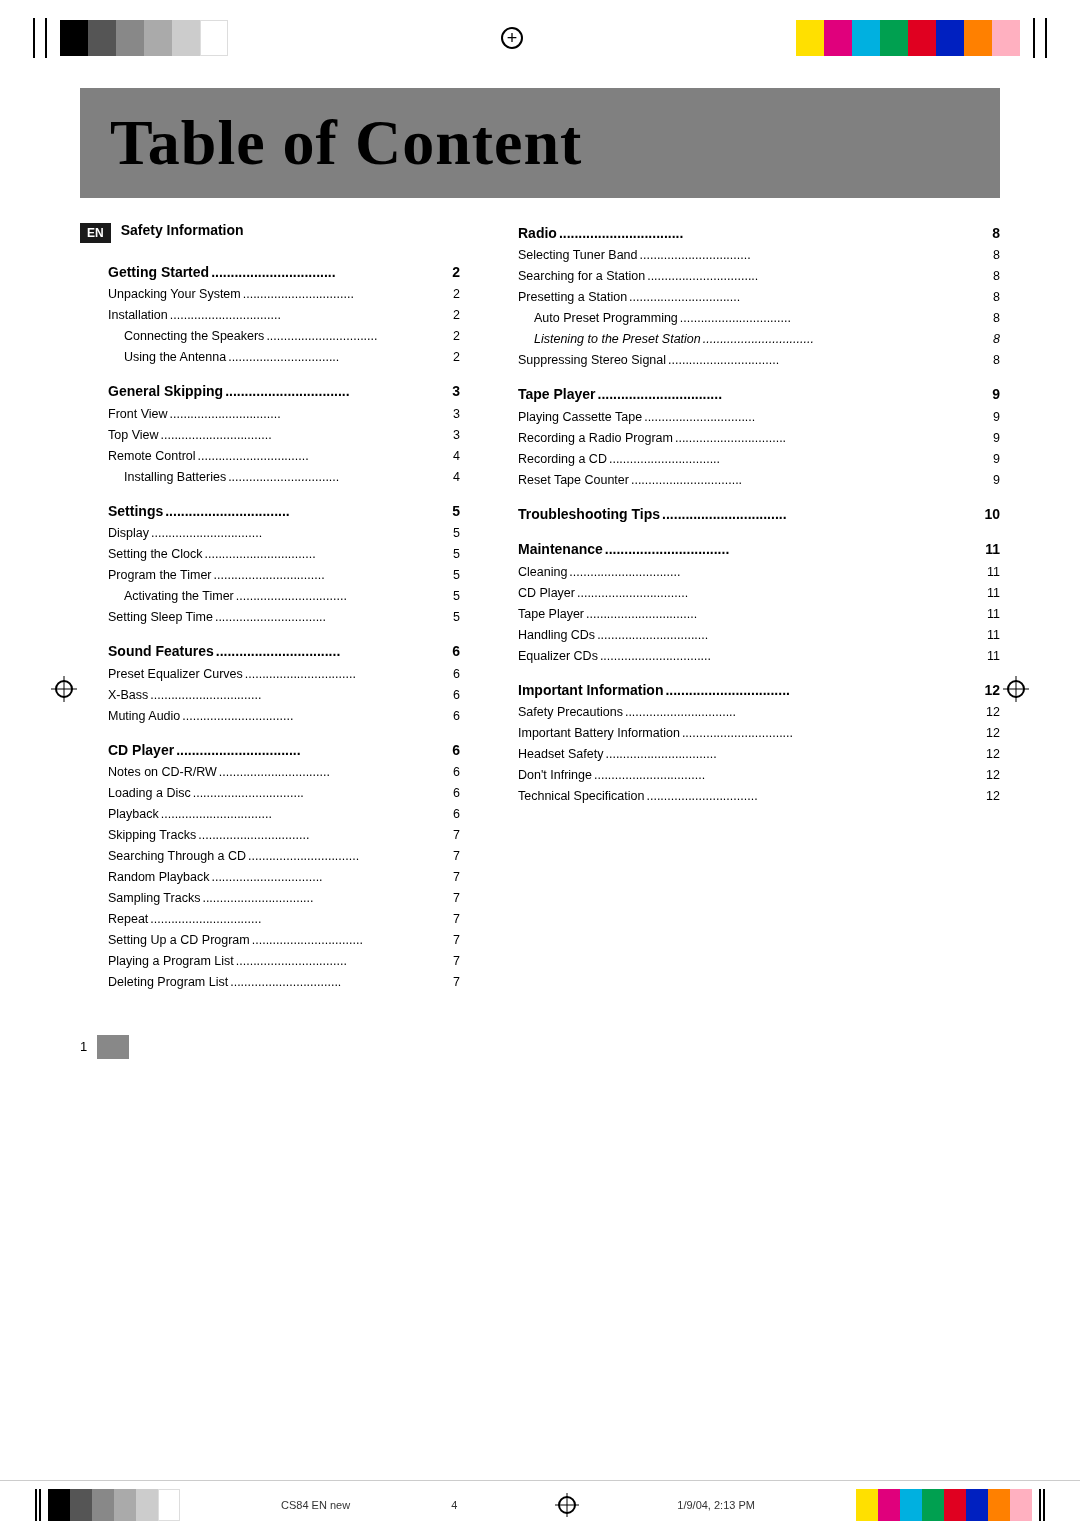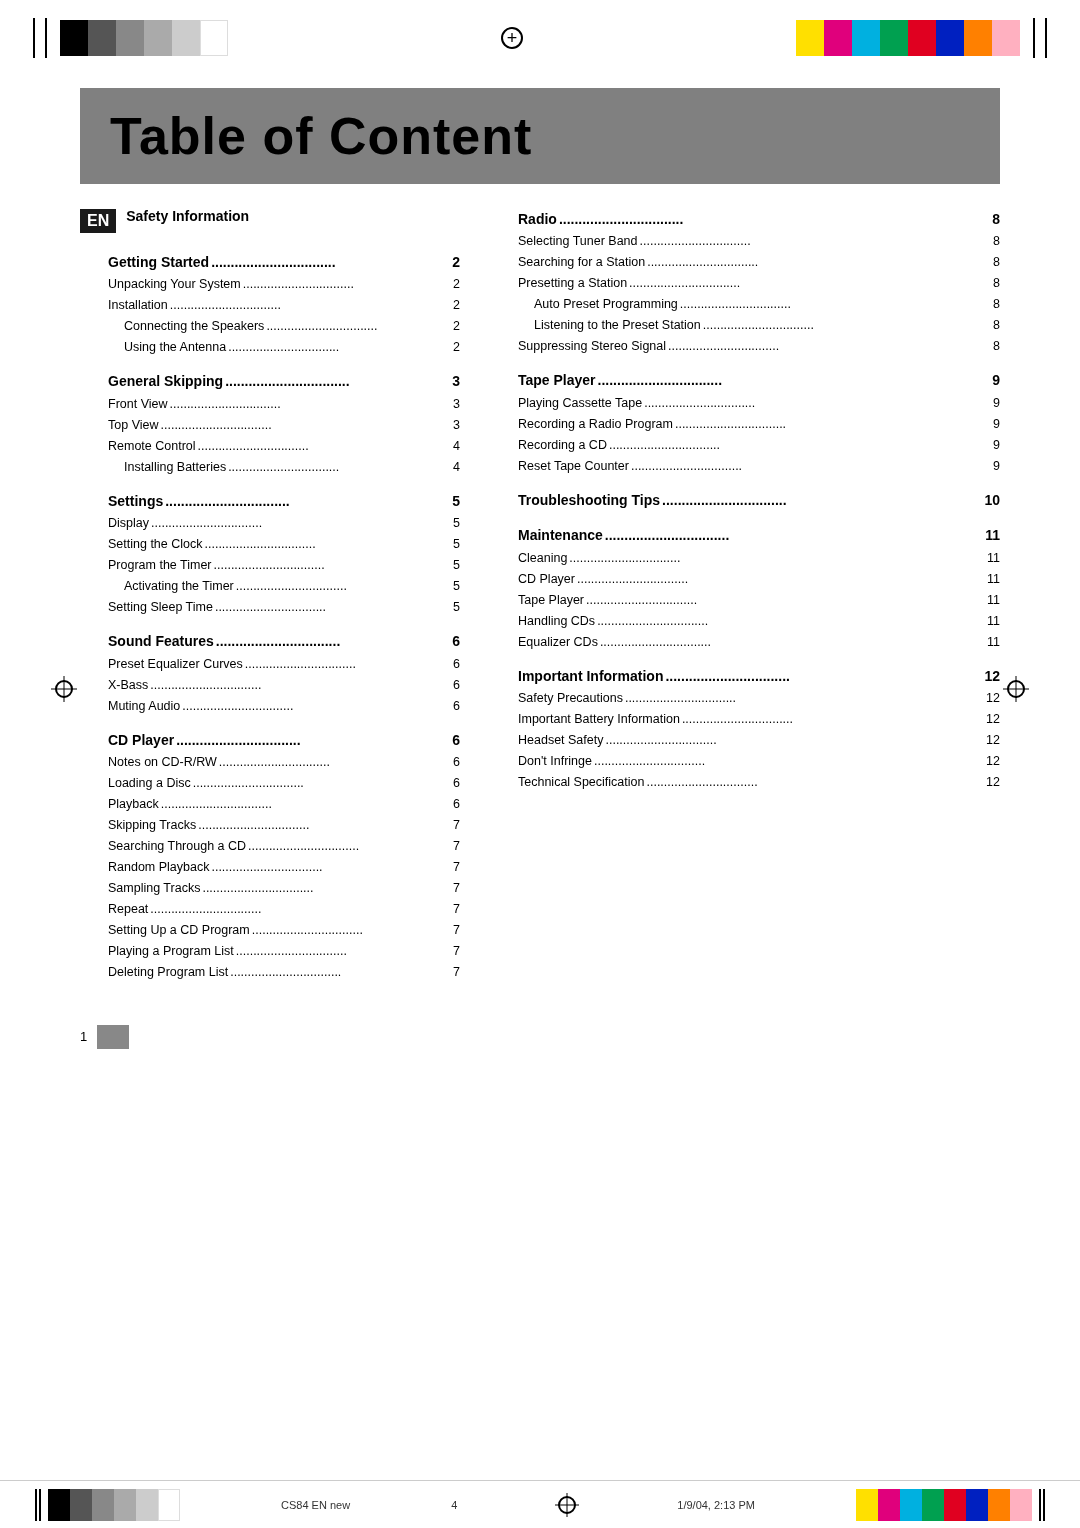--- a/index.html
+++ b/index.html
@@ -82,24 +82,24 @@
       margin-left: 10px;
     }
 
     
     .title-section {
       background: #808080;
       margin: 20px 80px 0 80px;
       padding: 18px 30px 18px 30px;
     }
     .title-section h1 {
-      font-size: 52px;
+      font-size: 64px;
       font-weight: 900;
       color: #000;
-      font-family: Liberation Sans, sans-serif;
+      font-family: Liberation Serif, serif;
       letter-spacing: 1px;
     }
 
     
     .main-content {
       margin: 24px 80px 0 80px;
       display: flex;
       gap: 30px;
     }
     .left-col {
@@ -113,21 +113,21 @@
     
     .en-safety {
       display: flex;
       align-items: flex-start;
       margin-bottom: 18px;
     }
     .en-badge {
       background: #1a1a1a;
       color: #fff;
       font-weight: bold;
-      font-size: 16px;
+      font-size: 12px;
       padding: 3px 7px;
       margin-right: 10px;
       flex-shrink: 0;
       margin-top: 1px;
     }
     .safety-title {
       font-weight: bold;
       font-size: 14px;
     }
 
@@ -457,21 +457,21 @@
       <div class="toc-entry-row">
         <span class="label">Presetting a Station</span>
         <span class="dots-fill">................................</span>
         <span class="pg">8</span>
       </div>
       <div class="toc-entry-row" style="padding-left:16px;">
         <span class="label">Auto Preset Programming</span>
         <span class="dots-fill">................................</span>
         <span class="pg">8</span>
       </div>
-      <div class="toc-entry-row" style="padding-left:16px;">
+      <div class="toc-entry-row" style="padding-left:16px;font-style:italic;">
         <span class="label">Listening to the Preset Station</span>
         <span class="dots-fill">................................</span>
         <span class="pg">8</span>
       </div>
       <div class="toc-entry-row">
         <span class="label">Suppressing Stereo Signal</span>
         <span class="dots-fill">................................</span>
         <span class="pg">8</span>
       </div>
     </div>

